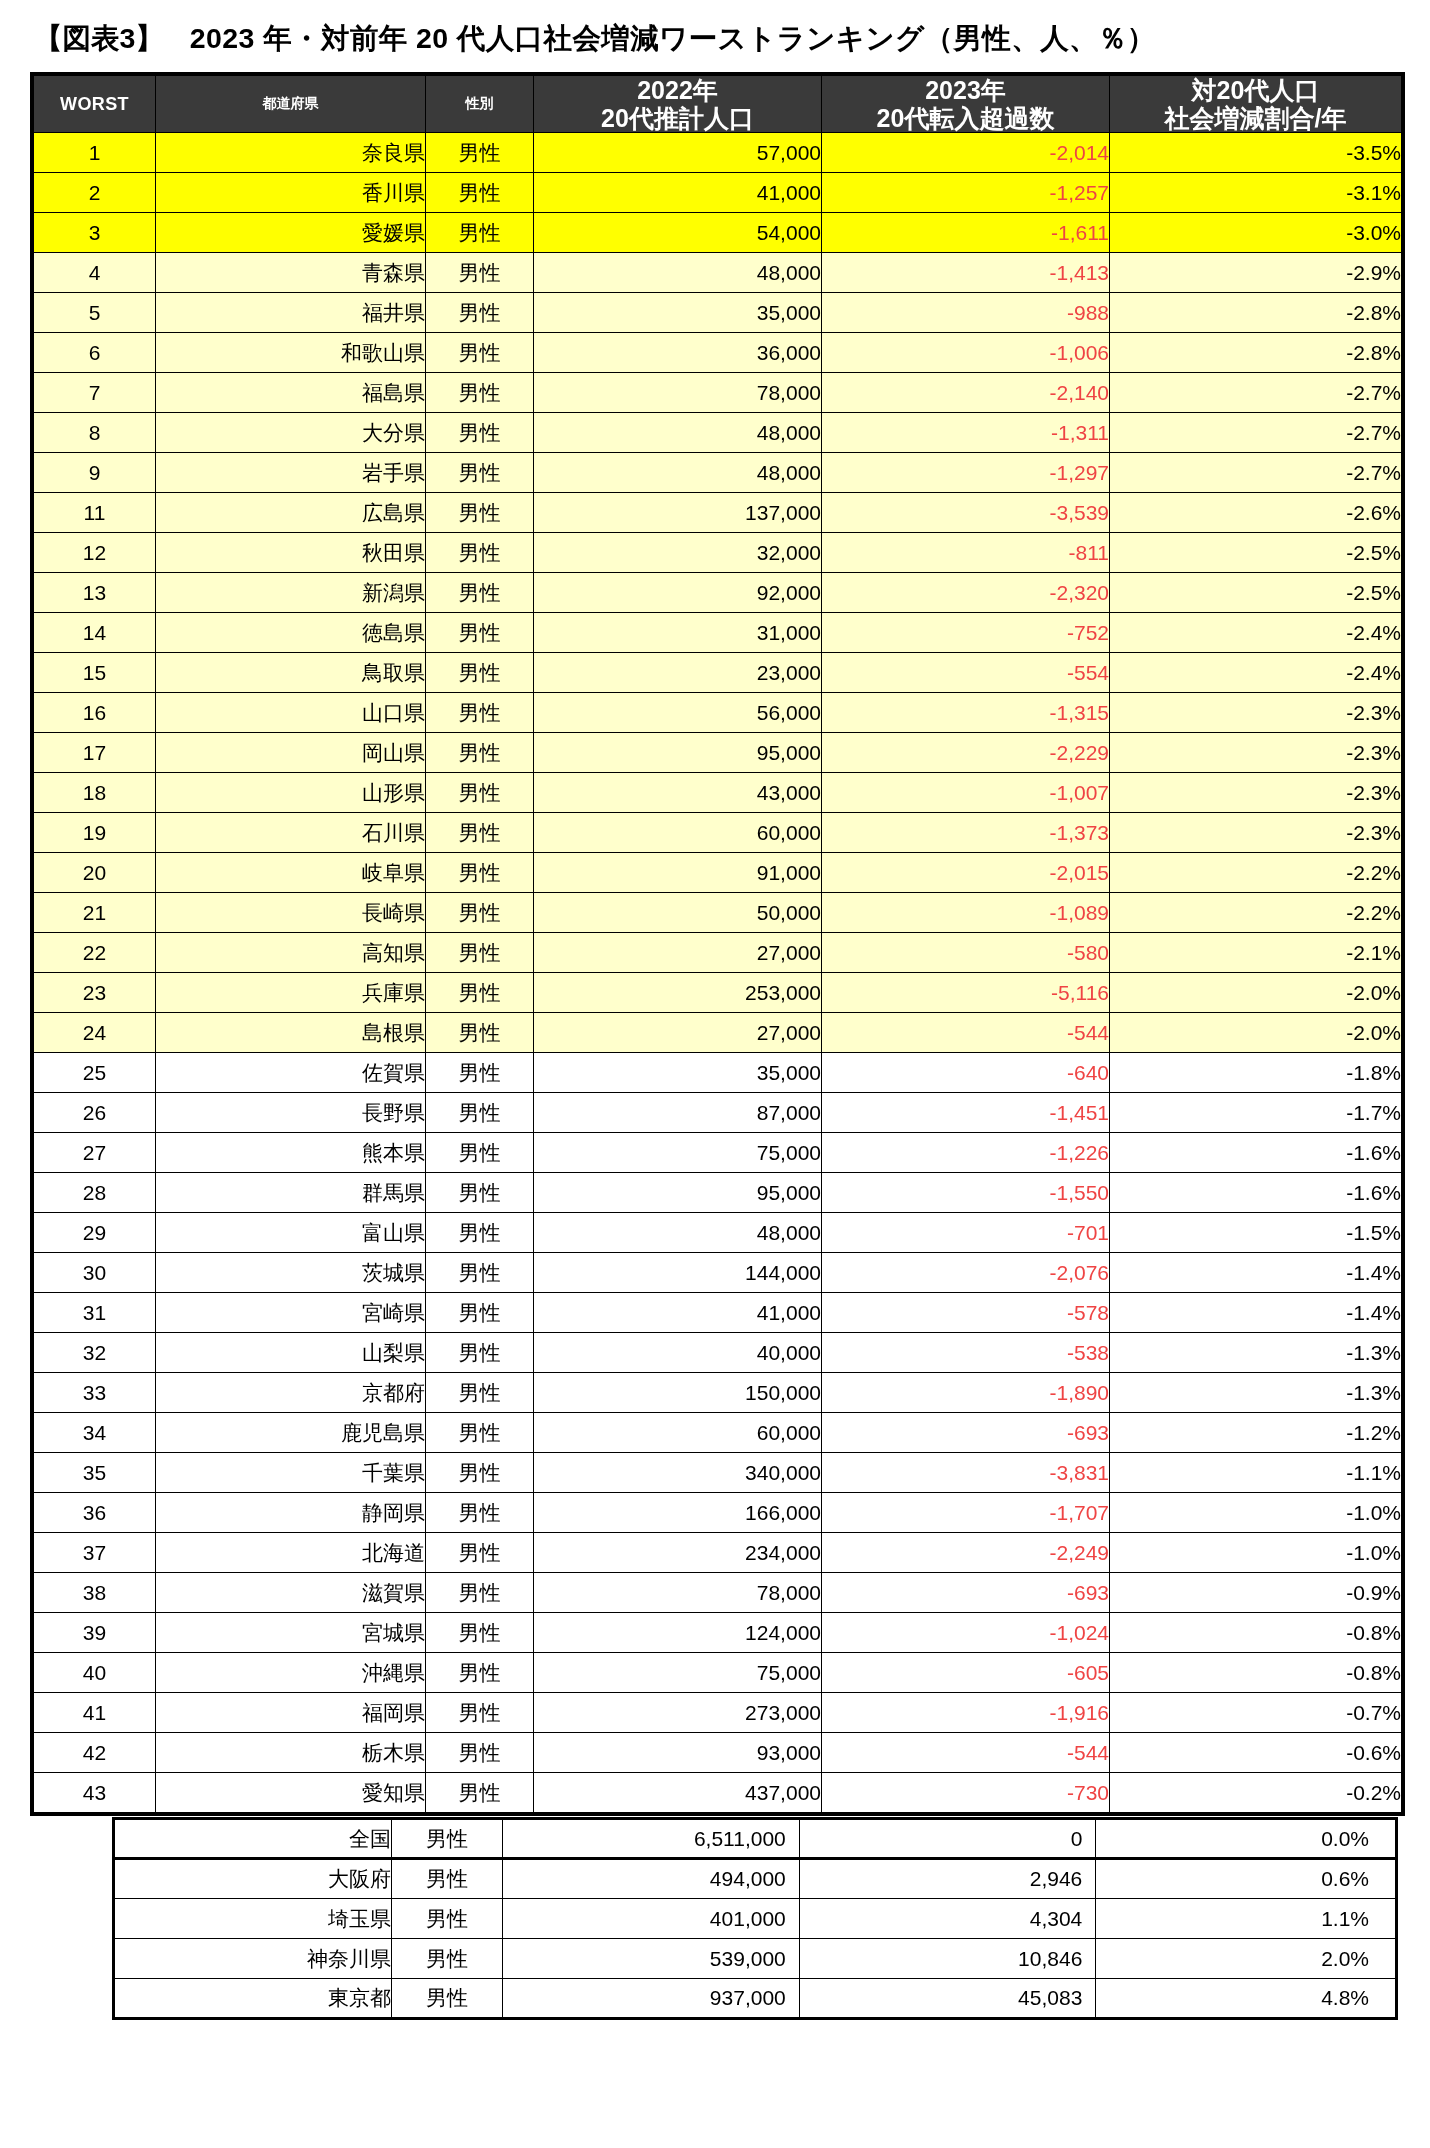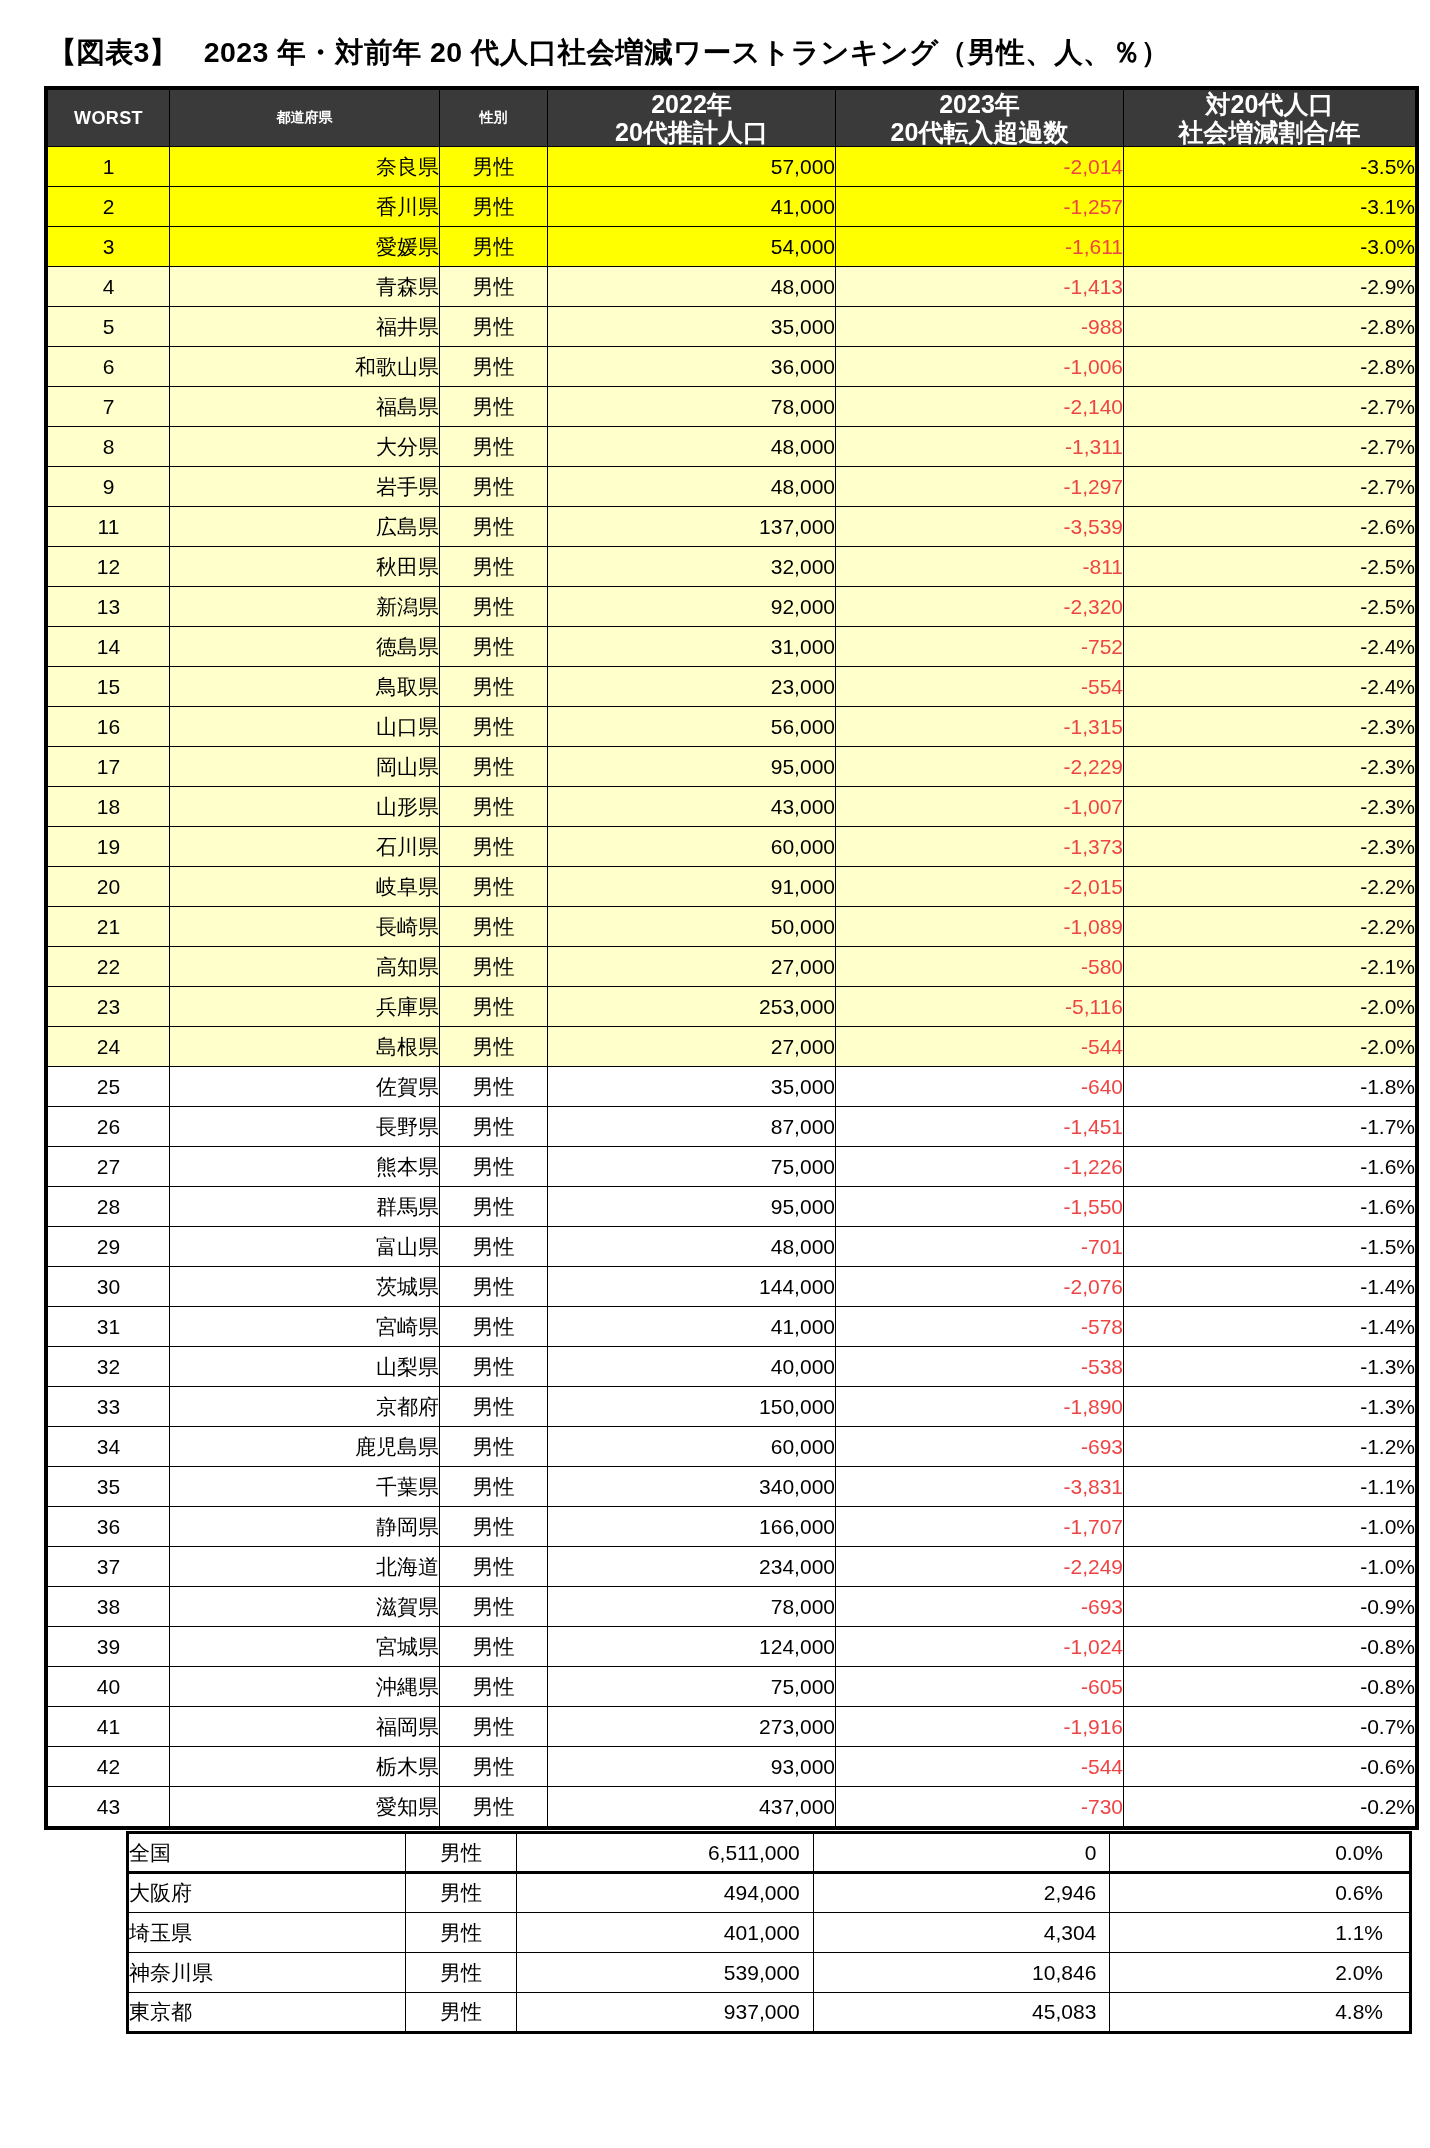--- a/index.html
+++ b/index.html
@@ -11,21 +11,21 @@
     width: 1430px;
     height: 2148px;
     font-family: "Liberation Sans", "DejaVu Sans", sans-serif;
     -webkit-font-smoothing: antialiased;
   }
   .page {
     width: 1430px;
     height: 2148px;
     position: relative;
     box-sizing: border-box;
-    padding: 14px;
+    padding: 0;
   }
   
   .title-row {
     padding: 20px 0 14px 34px;
     white-space: nowrap;
   }
   .title-tag {
     font-size: 28.5px;
     font-weight: bold;
     color: #000;
@@ -115,21 +115,21 @@
   table.ref col.r-net  { width: 288px; }
   table.ref col.r-pct  { width: 292px; }
   table.ref td {
     border: 1.6px solid #000;
     height: 40px;
     padding: 0;
     background: #ffffff;
     box-sizing: border-box;
   }
   table.ref tr.total-row td { border-bottom: 3.4px solid #000; }
-  table.ref td.c-name { text-align: left; }
+  table.ref td.c-name { text-align: right; }
   table.ref td.c-sexv { text-align: center; }
   table.ref td.c-num  { text-align: right; padding-right: 13px; }
   table.ref td.c-pctv { text-align: right; padding-right: 26px; }
 </style>
 </head>
 <body>
 
 <div class="page">
 
   <div class="title-row">

